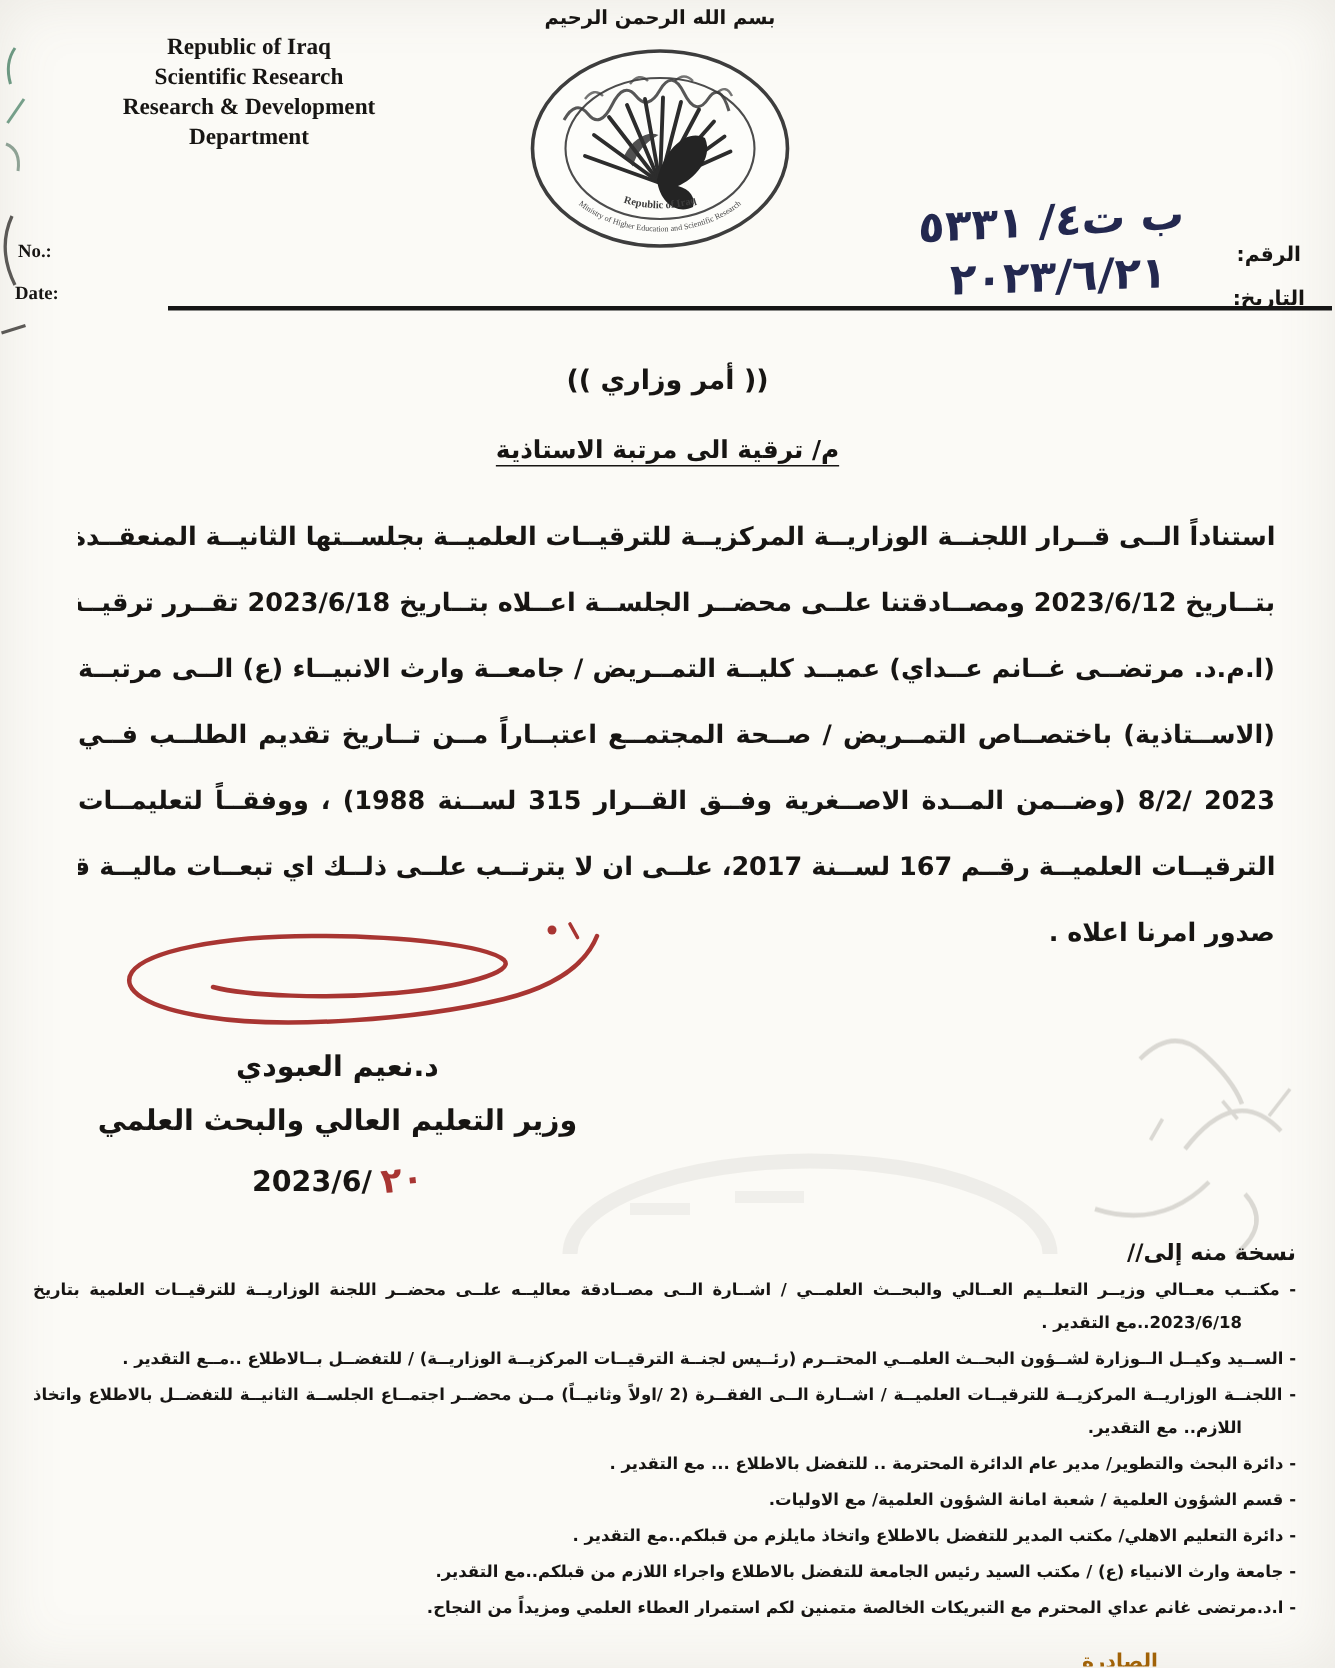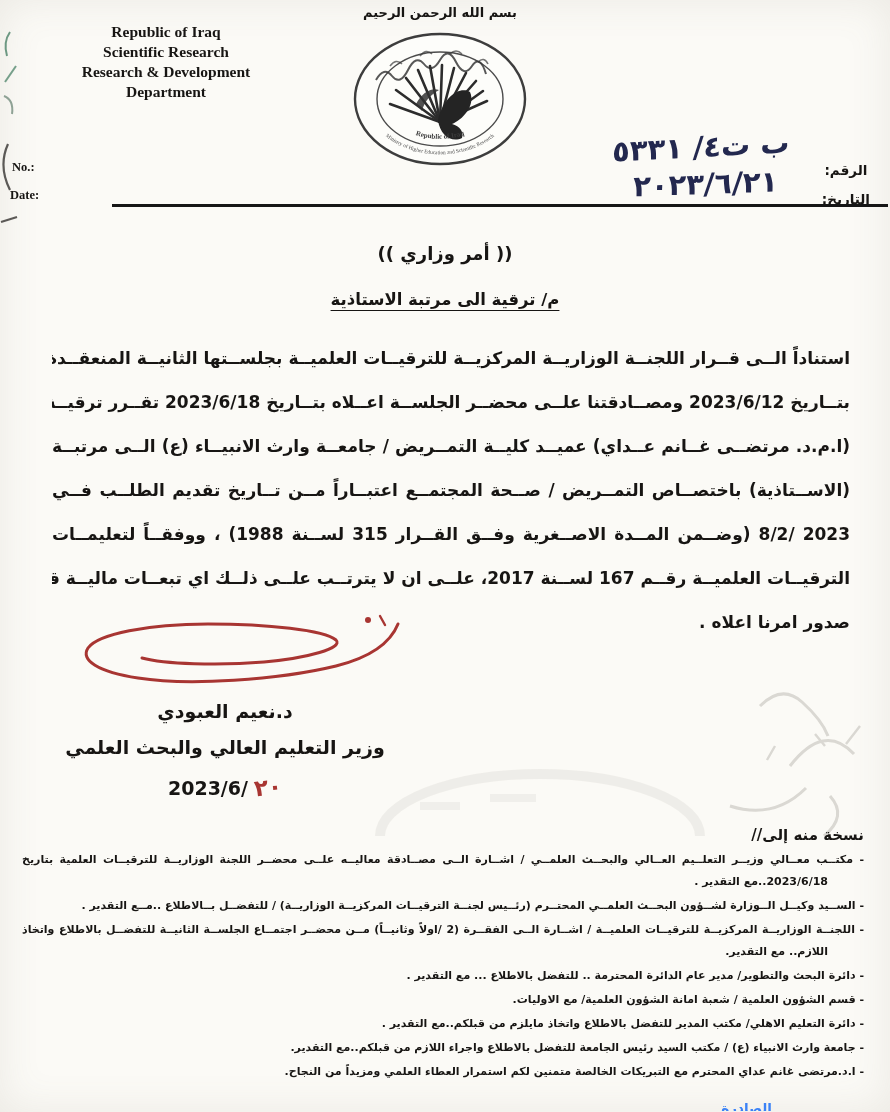--- a/index.html
+++ b/index.html
@@ -33,21 +33,21 @@
   .body-line.last{text-align-last:right;}
   .sig-svg{left:68px;top:614px;}
   .sig-name{left:100px;width:250px;top:700px;text-align:center;direction:rtl;font-weight:bold;font-size:19px;}
   .sig-role{left:48px;width:354px;top:736px;text-align:center;direction:rtl;font-weight:bold;font-size:19px;}
   .sig-date{left:110px;width:230px;top:774px;text-align:center;font-weight:bold;font-size:19px;direction:ltr;}
   .sig-day{color:#a83532;font-size:23px;margin-left:6px;font-weight:bold;display:inline-block;transform:rotate(-6deg);}
   .copies{left:22px;right:26px;top:826px;direction:rtl;}
   .copies-heading{font-weight:bold;font-size:15px;text-underline-offset:4px;margin-bottom:5px;}
   .copy-item{font-size:11px;font-weight:700;line-height:22px;margin-bottom:2px;
     padding-right:36px;text-indent:-36px;text-align:justify;text-align-last:right;}
-  .clipped-line{right:118px;top:1100px;height:11px;overflow:hidden;direction:rtl;font-weight:bold;font-size:13.5px;color:#3b82f6;}
+  .clipped-line{right:118px;top:1100px;height:11px;overflow:hidden;direction:rtl;font-weight:bold;font-size:13.5px;color:#a16207;}
   .wm{opacity:.9;}
 </style>
 </head>
 <body>
 
 <div class="page">
 
   <svg class="abs" style="left:0;top:26px;" width="28" height="210" viewBox="0 0 28 210">
     <path d="M10 6 q-7 10 -3 24" stroke="#3f7a5e" stroke-width="2" fill="none" opacity=".75"></path>
     <path d="M16 40 l-11 16" stroke="#3f7a5e" stroke-width="2" fill="none" opacity=".7"></path>

